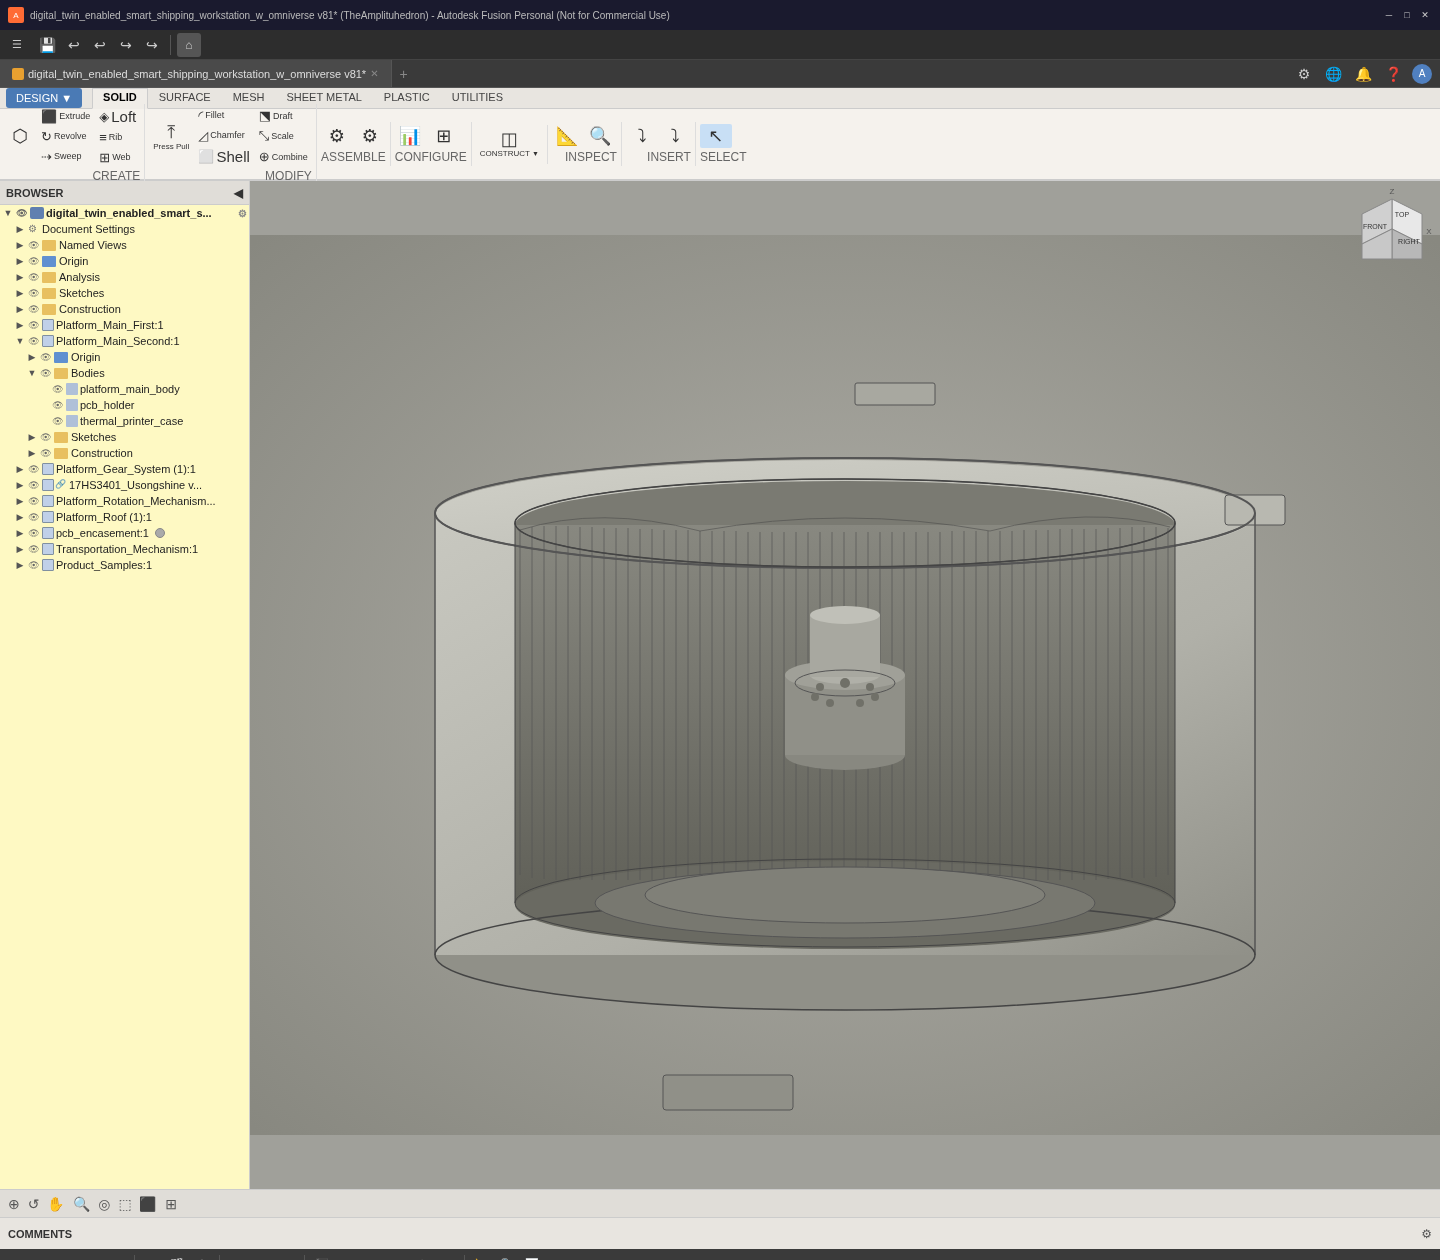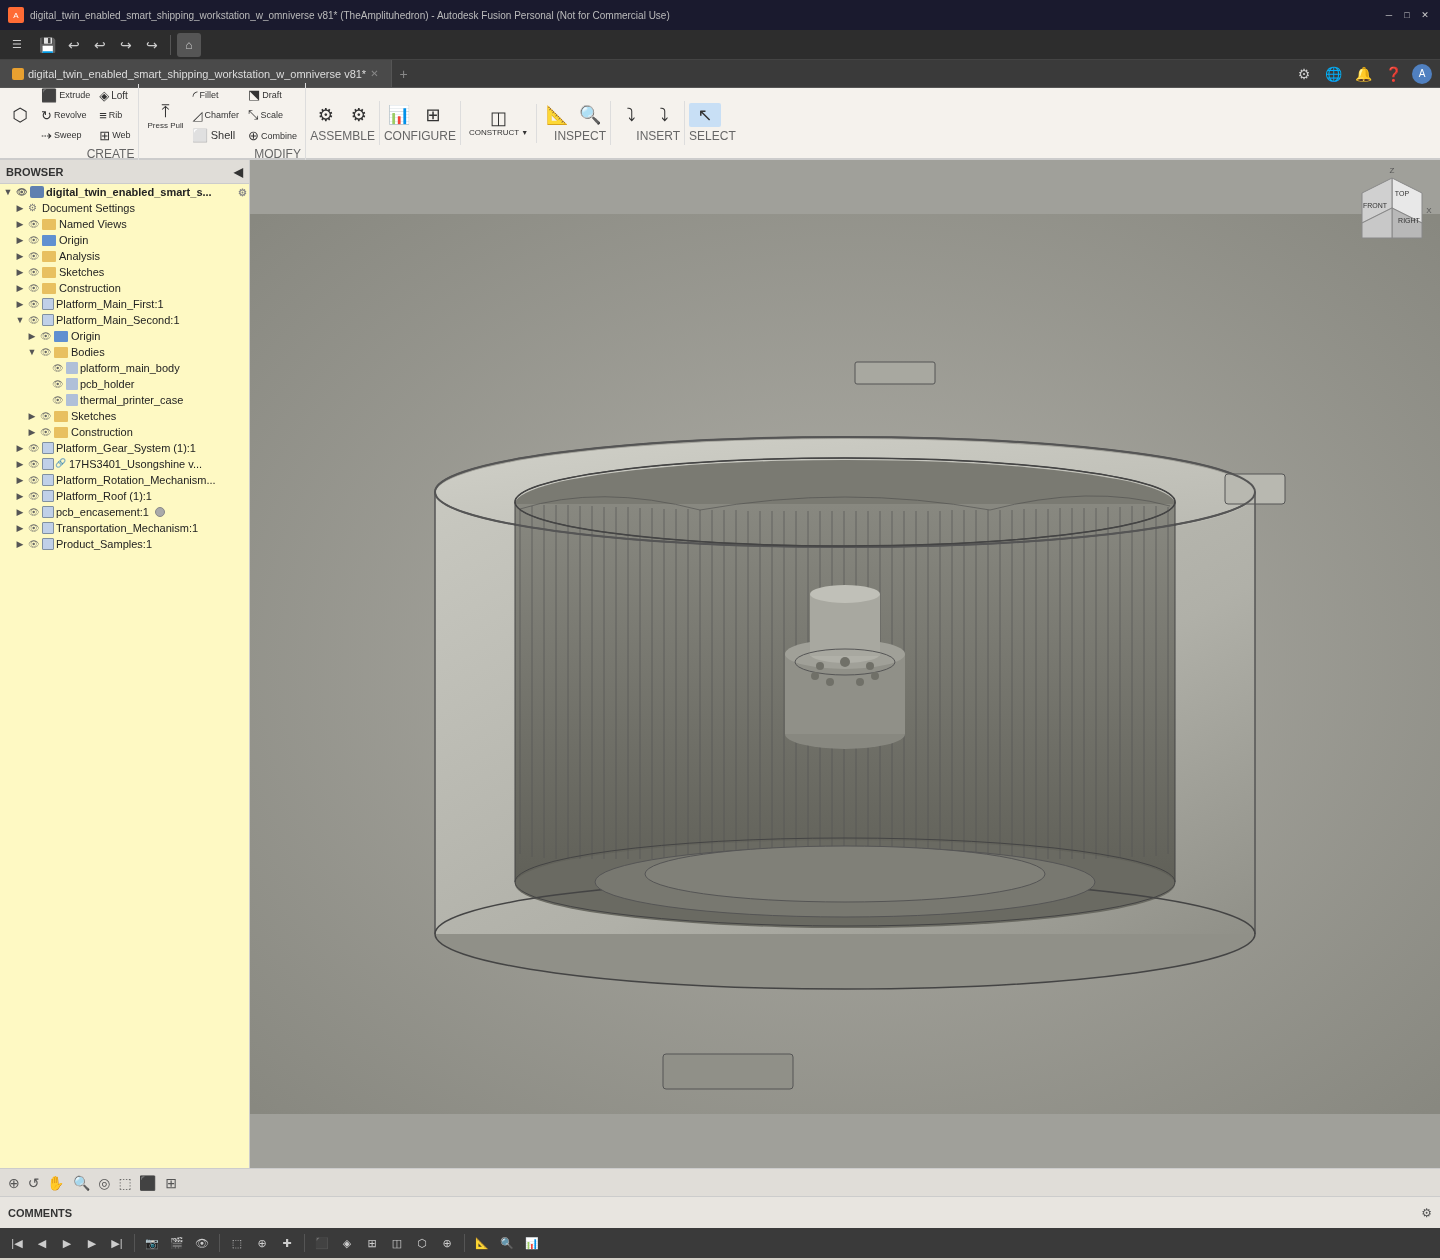--- a/index.html
+++ b/index.html
@@ -255,20 +255,34 @@
   <div class="tab-actions">
     <span class="tb-btn">⚙</span>
     <span class="tb-btn">🌐</span>
     <span class="tb-btn">🔔</span>
     <span class="tb-btn">❓</span>
     <div style="width:20px;height:20px;border-radius:50%;background:#5080c0;display:flex;align-items:center;justify-content:center;color:white;font-size:10px;">A</div>
   </div>
 </div>
 
 <div id="ribbon-wrapper">
+  <div id="ribbon-tabs-bar">
+    <div style="display:flex;align-items:center;margin-right:4px;">
+      <div id="design-btn">
+        <span>DESIGN</span>
+        <span>▼</span>
+      </div>
+    </div>
+    <div class="ribbon-tab active">SOLID</div>
+    <div class="ribbon-tab">SURFACE</div>
+    <div class="ribbon-tab">MESH</div>
+    <div class="ribbon-tab">SHEET METAL</div>
+    <div class="ribbon-tab">PLASTIC</div>
+    <div class="ribbon-tab">UTILITIES</div>
+  </div>
   <div id="ribbon-content">
 
     <div class="ribbon-group">
       <div class="ribbon-group-tools">
         <div class="r-btn">
           <div class="ico">⬡</div>
           <div style="font-size:8px;"></div>
         </div>
         <div style="display:flex;flex-direction:column;gap:1px;">
           <div class="r-btn-sm">
@@ -280,21 +294,21 @@
               <span style="font-size:9px;">Revolve</span>
             </div>
           <div class="r-btn-sm">
               <div class="ico">⇢</div>
               <span style="font-size:9px;">Sweep</span>
             </div>
         </div>
         <div style="display:flex;flex-direction:column;gap:1px;">
           <div class="r-btn-sm">
               <div class="ico">◈</div>
-              <span style="font-size:10px;">Loft</span>
+              <span style="font-size:15px;">Loft</span>
             </div>
           <div class="r-btn-sm">
               <div class="ico">≡</div>
               <span style="font-size:9px;">Rib</span>
             </div>
           <div class="r-btn-sm">
               <div class="ico">⊞</div>
               <span style="font-size:9px;">Web</span>
             </div>
         </div>
@@ -312,21 +326,21 @@
           <div class="r-btn-sm">
               <div class="ico">◜</div>
               <span style="font-size:9px;">Fillet</span>
             </div>
           <div class="r-btn-sm">
               <div class="ico">◿</div>
               <span style="font-size:9px;">Chamfer</span>
             </div>
           <div class="r-btn-sm">
               <div class="ico">⬜</div>
-              <span style="font-size:11px;">Shell</span>
+              <span style="font-size:15px;">Shell</span>
             </div>
         </div>
         <div style="display:flex;flex-direction:column;gap:1px;">
           <div class="r-btn-sm">
               <div class="ico">⬔</div>
               <span style="font-size:9px;">Draft</span>
             </div>
           <div class="r-btn-sm">
               <div class="ico">⤡</div>
               <span style="font-size:9px;">Scale</span>

